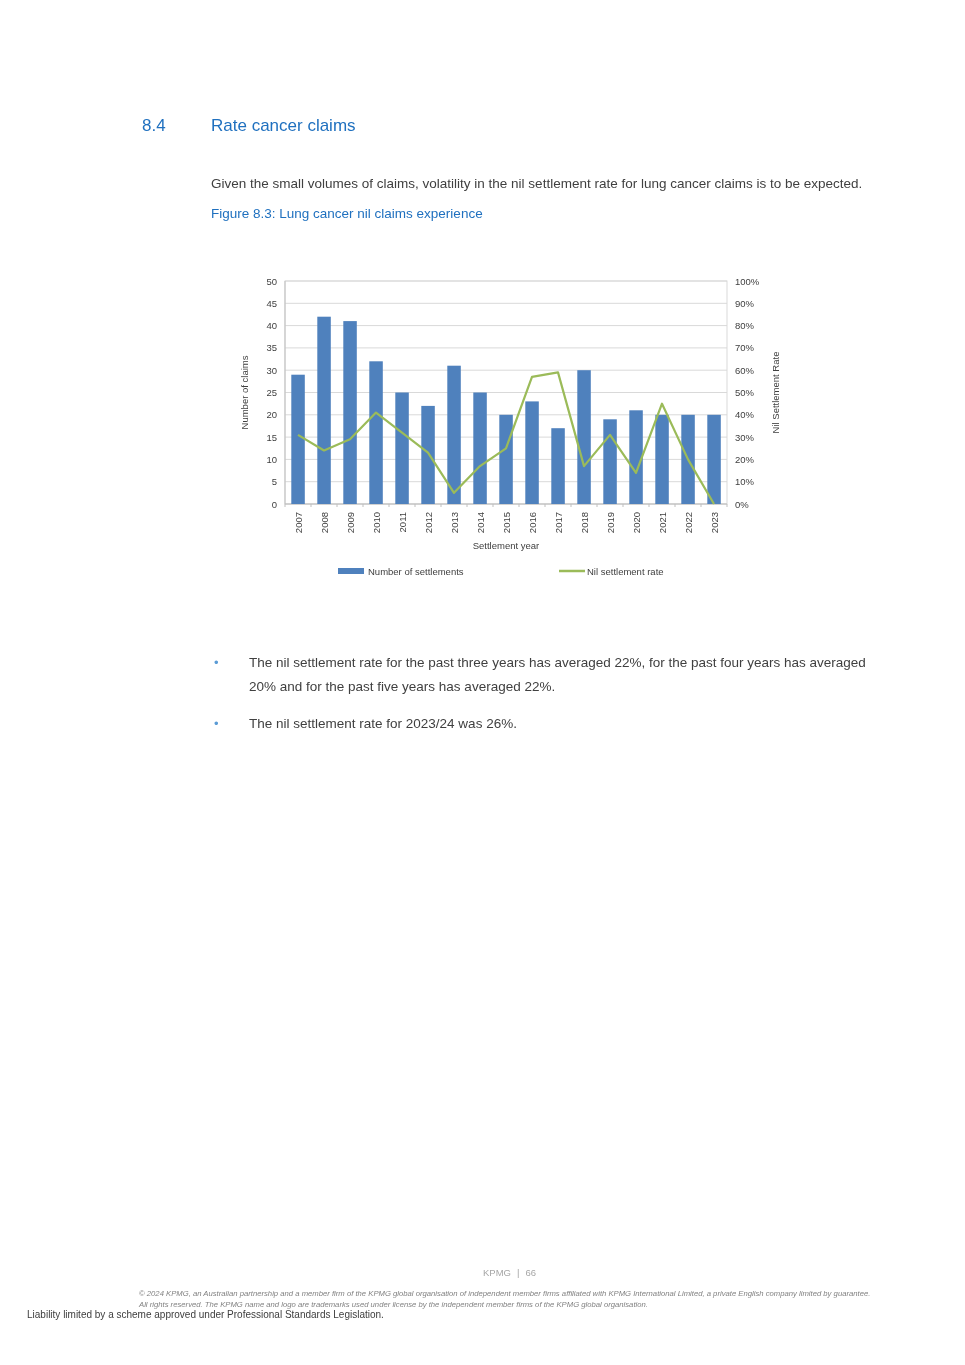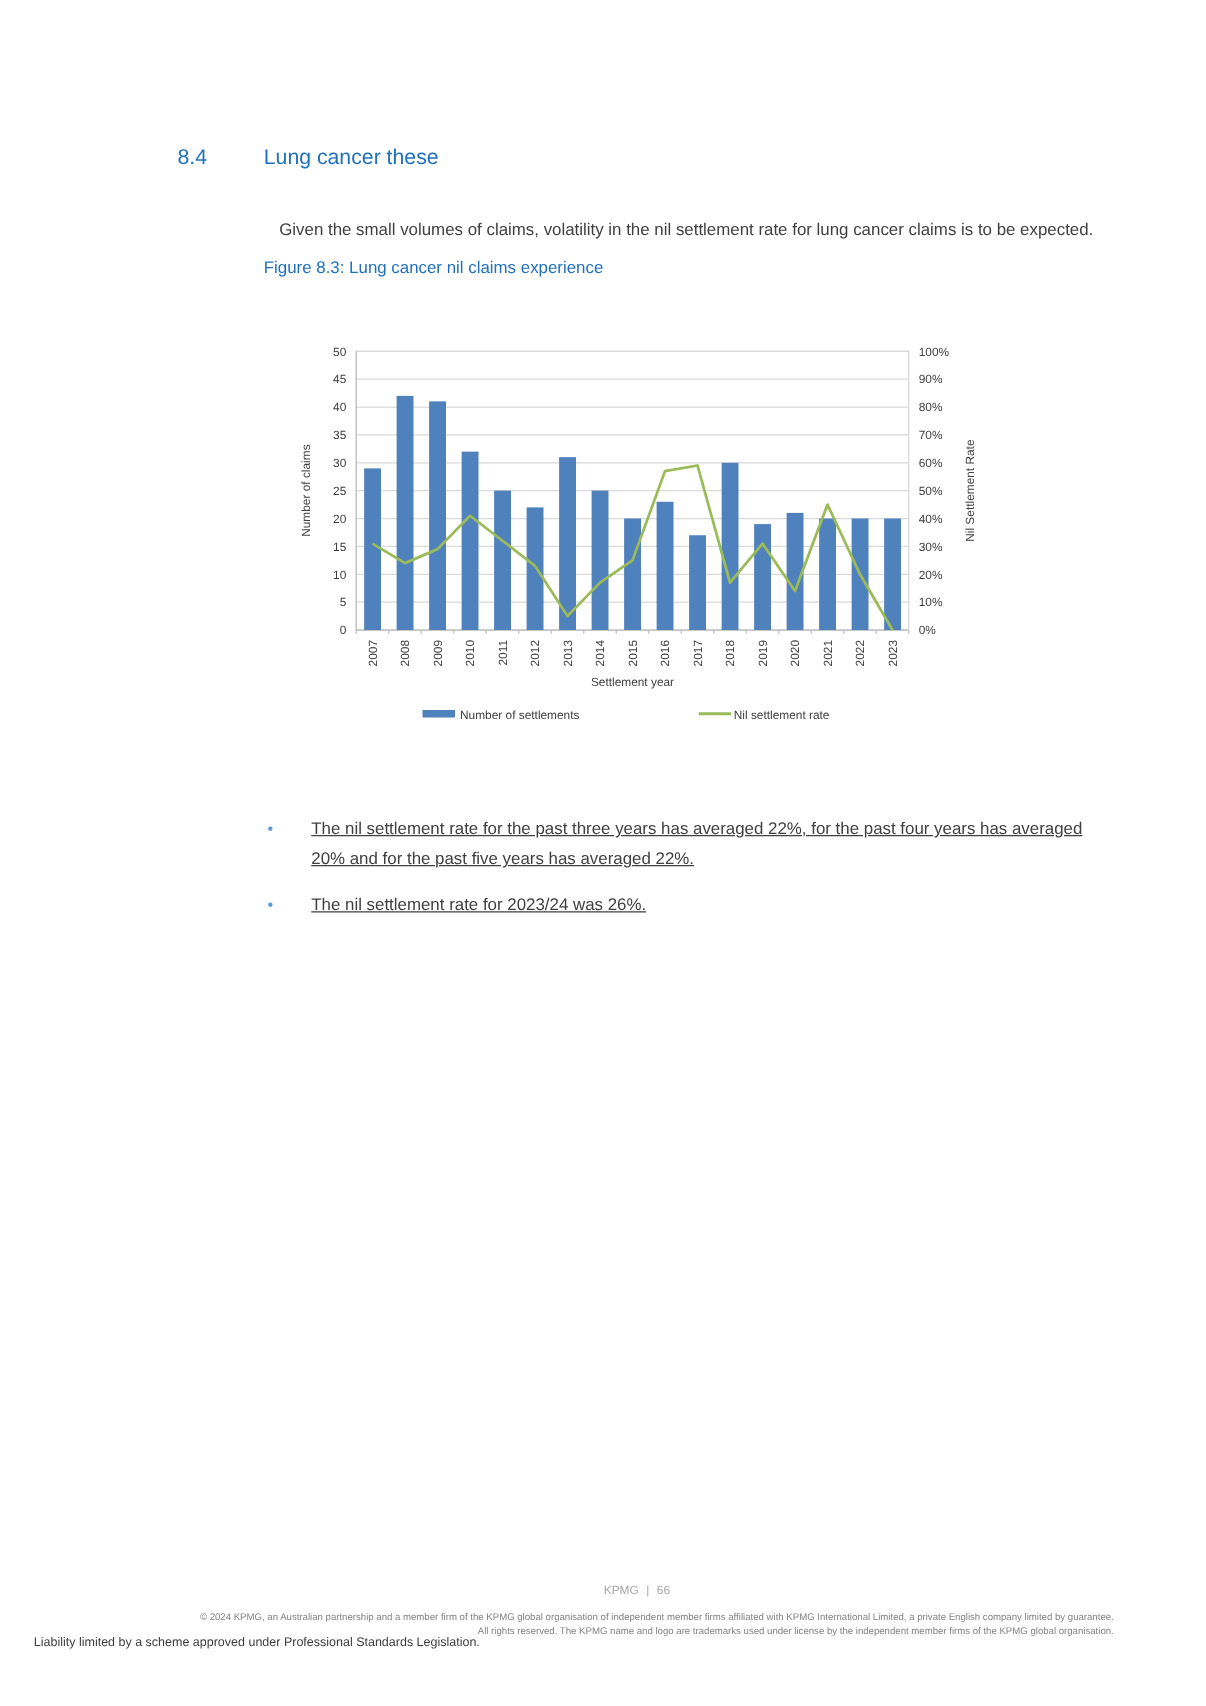--- a/index.html
+++ b/index.html
@@ -2,47 +2,47 @@
 <html><head>
 <meta charset="utf-8">
 <style>
   html,body{margin:0;padding:0;background:#ffffff;}
   .page{
     position:relative;width:965px;height:1365px;background:#ffffff;
     font-family:"Liberation Sans",sans-serif;color:#404040;overflow:hidden;margin-left:27px;
   }
   .section-heading{position:absolute;top:116px;left:115px;display:flex;font-size:17px;color:#1f70bf;}
   .section-number{width:69px;flex:none;}
-  .body-para{position:absolute;left:184px;width:676px;font-size:13.5px;line-height:24px;color:#404040;text-align:center;}
+  .body-para{position:absolute;left:184px;width:676px;font-size:13.5px;line-height:24px;color:#404040;}
   .intro{top:158px;}
   .figure-caption{position:absolute;top:206px;left:184px;font-size:13.5px;color:#1f70bf;}
   .chart-wrap{position:absolute;top:266px;left:205px;width:560px;height:332px;}
   .considering{top:616px;}
   .bullet-list{position:absolute;top:651px;left:187px;width:668px;margin:0;padding:0;list-style:none;}
   .bullet-item{display:flex;font-size:13.5px;line-height:24px;margin-bottom:13px;}
   .bullet-dot{width:35px;flex:none;color:#5b9bd5;font-size:13px;}
-  .bullet-text{flex:1;text-decoration:underline;}
+  .bullet-text{flex:1;}
   .conclusion{top:747px;}
   .footer-page{position:absolute;top:1267px;left:0;width:965px;text-align:center;
     font-size:9.5px;color:#a6a6a6;}
   .footer-page .sep{margin:0 6px;}
-  .footer-legal{position:absolute;top:1289px;left:124px;width:740px;text-align:right;
-    font-size:7.7px;line-height:10.5px;color:#828282;}
+  .footer-legal{position:absolute;top:1289px;left:112px;width:740px;text-align:left;
+    font-size:7.7px;line-height:10.5px;color:#828282;font-style:italic;}
   .footer-liability{position:absolute;top:1309px;left:0;width:965px;text-align:left;
     font-size:10px;color:#3d3d3d;}
   svg text{font-family:"Liberation Sans",sans-serif;}
 </style>
 </head>
 <body>
 
 <div class="page">
 
   <div class="section-heading">
     <span class="section-number">8.4</span>
-    <span class="section-title">Lung cancer these</span>
+    <span class="section-title">Rate cancer claims</span>
   </div>
 
   <p class="body-para intro">Given the small volumes of claims, volatility in the nil settlement rate for lung cancer claims is to be expected.</p>
 
   <div class="figure-caption">Figure 8.3: Lung cancer nil claims experience</div>
 
   <div class="chart-wrap" id="chart"><svg width="560" height="332" viewBox="0 0 560 332">
         <line x1="53" y1="238" x2="495" y2="238" stroke="#D9D9D9" stroke-width="1"></line>
         <text x="45" y="241.5" text-anchor="end" font-size="9.5" fill="#404040">0</text>
         <line x1="53" y1="215.7" x2="495" y2="215.7" stroke="#D9D9D9" stroke-width="1"></line>

